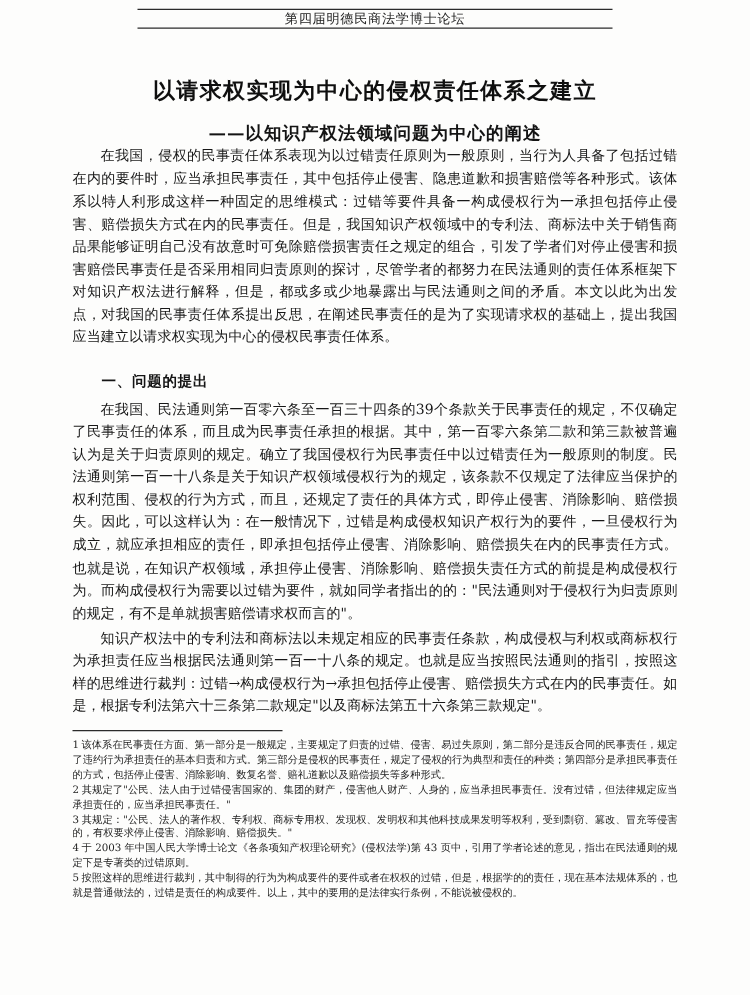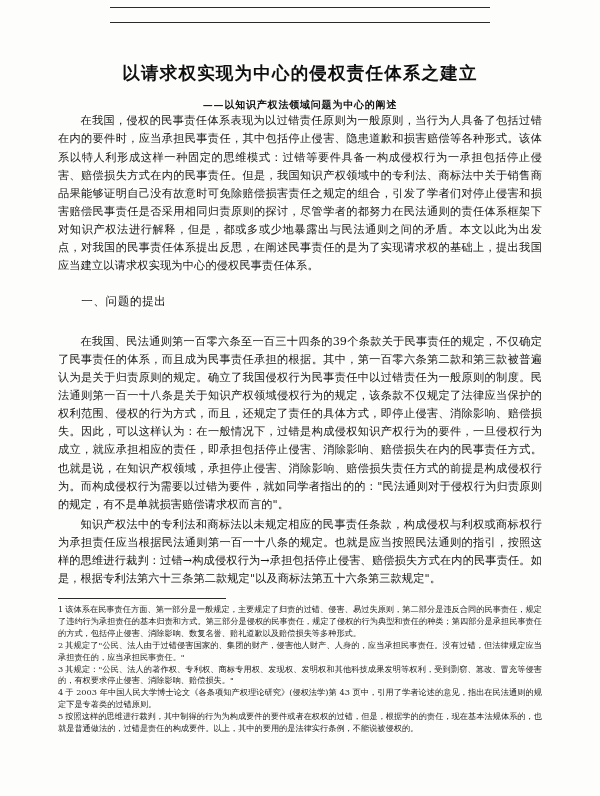--- a/index.html
+++ b/index.html
@@ -66,21 +66,21 @@
   .doc-title {
     font-size: 17.5px;
     font-weight: bold;
     letter-spacing: 1.2px;
     color: #0f0f0f;
     line-height: 1.5;
     text-align: center;
   }
   .doc-subtitle {
     margin-top: 12px;
-    font-size: 10px;
+    font-size: 14px;
     font-weight: bold;
     letter-spacing: 0.8px;
     color: #141414;
   }
   .author {
     margin-top: 22px;
     text-align: center;
     font-size: 11.5px;
     letter-spacing: 1px;
     color: #161616;
@@ -95,23 +95,23 @@
     font-size: 11.2px;
     line-height: 1.62;
     text-align: justify;
     text-justify: inter-ideograph;
     text-indent: 2em;
     letter-spacing: 0.15px;
     color: #171717;
   }
   .section-heading {
     margin-top: 18px;
-    margin-bottom: 24px;
+    margin-bottom: 6px;
     font-size: 11.6px;
-    font-weight: normal;
+    font-weight: bold;
     text-indent: 2em;
     letter-spacing: 0.6px;
   }
   .para {
     font-size: 11.2px;
     line-height: 1.62;
     text-align: justify;
     text-justify: inter-ideograph;
     text-indent: 2em;
     letter-spacing: 0.1px;
@@ -141,20 +141,21 @@
   }
 </style>
 </head>
 <body>
 
 <div class="page">
 
   <div class="header-band">
     <div class="header-rule-top"></div>
     <div class="header-rule-bottom"></div>
+    <div class="header-text">第四届明德民商法学博士论坛</div>
   </div>
 
   <div class="title-block">
     <div class="doc-title">以请求权实现为中心的侵权责任体系之建立</div>
     <div class="doc-subtitle">——以知识产权法领域问题为中心的阐述</div>
   </div>
 
 
   <div class="abstract">在我国，侵权的民事责任体系表现为以过错责任原则为一般原则，当行为人具备了包括过错在内的要件时，应当承担民事责任，其中包括停止侵害、隐患道歉和损害赔偿等各种形式。该体系以特人利形成这样一种固定的思维模式：过错等要件具备一构成侵权行为一承担包括停止侵害、赔偿损失方式在内的民事责任。但是，我国知识产权领域中的专利法、商标法中关于销售商品果能够证明自己没有故意时可免除赔偿损害责任之规定的组合，引发了学者们对停止侵害和损害赔偿民事责任是否采用相同归责原则的探讨，尽管学者的都努力在民法通则的责任体系框架下对知识产权法进行解释，但是，都或多或少地暴露出与民法通则之间的矛盾。本文以此为出发点，对我国的民事责任体系提出反思，在阐述民事责任的是为了实现请求权的基础上，提出我国应当建立以请求权实现为中心的侵权民事责任体系。</div>
 

